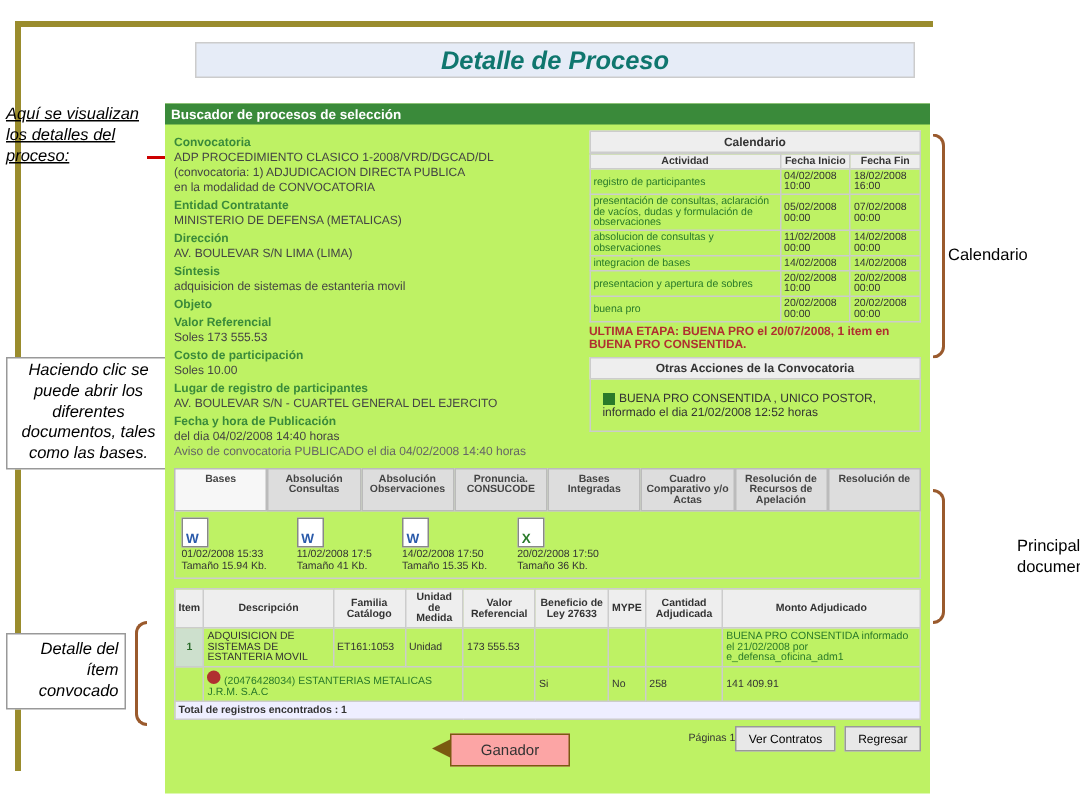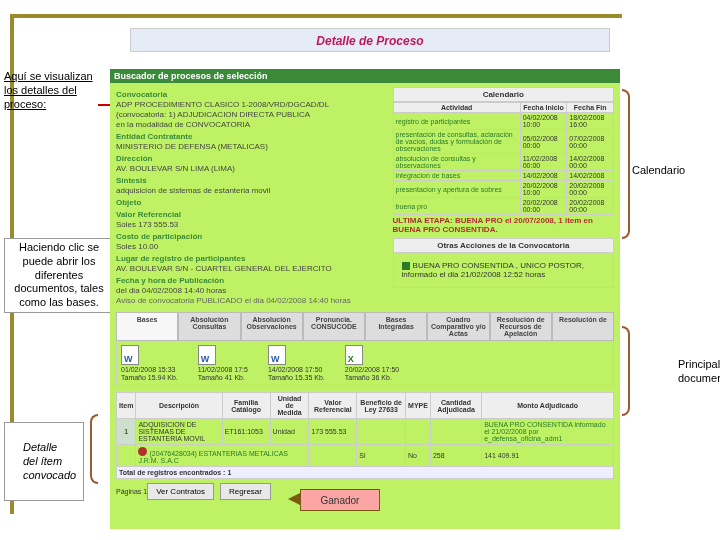--- a/index.html
+++ b/index.html
@@ -1,27 +1,27 @@
 <!DOCTYPE html>
 <html><head>
 <meta charset="utf-8">
 <style>
   * { box-sizing: border-box; margin: 0; padding: 0; }
   body { width: 720px; height: 540px; font-family: Arial, sans-serif; font-size: 9px; position: relative; background: #fff; color: #333; }
   .slide { position: absolute; left: 10px; top: 14px; width: 700px; height: 516px; }
   .slide-frame { position: absolute; left: 0; top: 0; width: 612px; height: 500px; border-top: 4px solid #9a8c2d; border-left: 4px solid #9a8c2d; }
-  .slide-title { position: absolute; left: 120px; top: 14px; width: 480px; height: 24px; background: #e6ecf7; border: 1px solid #ccc; text-align: center; font-size: 12px; font-weight: bold; font-style: italic; line-height: 24px; color: #be185d; }
-
-  
-  .ann { position: absolute; font-size: 11px; color: #000; line-height: 1.25; }
+  .slide-title { position: absolute; left: 120px; top: 14px; width: 480px; height: 24px; background: #e6ecf7; border: 1px solid #ccc; text-align: center; font-size: 17px; font-weight: bold; font-style: italic; line-height: 24px; color: #0f766e; }
+
+  
+  .ann { position: absolute; font-size: 11px; font-style: italic; color: #000; line-height: 1.25; }
   .ann-1 { left: -6px; top: 56px; width: 100px; text-decoration: underline; }
   .ann-cal { left: 622px; top: 150px; font-style: normal; }
   .ann-2 { left: -6px; top: 194px; width: 110px; border: 1px solid #999; padding: 2px; text-align: center; background: #fff; margin-top: 30px; }
   .ann-docs { left: 622px; top: 344px; font-style: normal; text-align: left; margin-left: 46px; }
-  .ann-item { left: -6px; top: 408px; width: 80px; border: 1px solid #999; padding: 18px; text-align: left; background: #fff; font-style: italic; }
+  .ann-item { left: -6px; top: 408px; width: 80px; border: 1px solid #999; padding: 4px; text-align: right; background: #fff; font-style: italic; }
 
   
   .brace { position: absolute; border: 2px solid #9a5a2d; border-left: none; width: 8px; }
   .brace-cal { left: 612px; top: 75px; height: 150px; border-radius: 0 8px 8px 0; }
   .brace-docs { left: 612px; top: 312px; height: 90px; border-radius: 0 8px 8px 0; }
   .brace-left { position: absolute; border: 2px solid #9a5a2d; border-right: none; width: 8px; border-radius: 8px 0 0 8px; }
   .brace-item { left: 80px; top: 400px; height: 70px; }
 
   
   .app { position: absolute; left: 100px; top: 55px; width: 510px; height: 460px; background: #bef264; font-size: 8px; color: #333; }
@@ -59,21 +59,21 @@
 
   
   table.items { width: 100%; border-collapse: collapse; margin-top: 6px; }
   table.items th, table.items td { border: 1px solid #ccc; padding: 2px; font-size: 7px; }
   table.items th { background: #eee; font-weight: bold; text-align: center; }
   .item-num { background: #cde0cd; color: #2a6a2a; font-weight: bold; text-align: center; }
   .total-row td { background: #eef; font-weight: bold; }
   .red-circle { display: inline-block; width: 9px; height: 9px; border-radius: 50%; background: #b03030; margin-right: 2px; }
 
   
-  .footer-bar { display: flex; justify-content: flex-start; align-items: center; margin-top: 4px; font-size: 7px; }
+  .footer-bar { display: flex; justify-content: flex-end; align-items: center; margin-top: 4px; font-size: 7px; }
   .btn { background: #e8e8e8; border: 1px solid #999; padding: 3px 8px; font-size: 8px; cursor: pointer; }
   .btns { display: flex; gap: 6px; }
 
   
   .ganador { position: absolute; left: 290px; top: 475px; width: 80px; height: 22px; background: #fca5a5; border: 1px solid #7a5a10; text-align: center; line-height: 22px; font-size: 10px; font-family: Arial; }
   .ganador-pointer { position: absolute; left: 278px; top: 479px; width: 0; height: 0; border-top: 6px solid transparent; border-bottom: 6px solid transparent; border-right: 12px solid #7a5a10; }
 
   .arrow-red { position: absolute; border-top: 2px solid #c00; }
   .arrow-red.a1 { left: 88px; top: 90px; width: 12px; }
 

